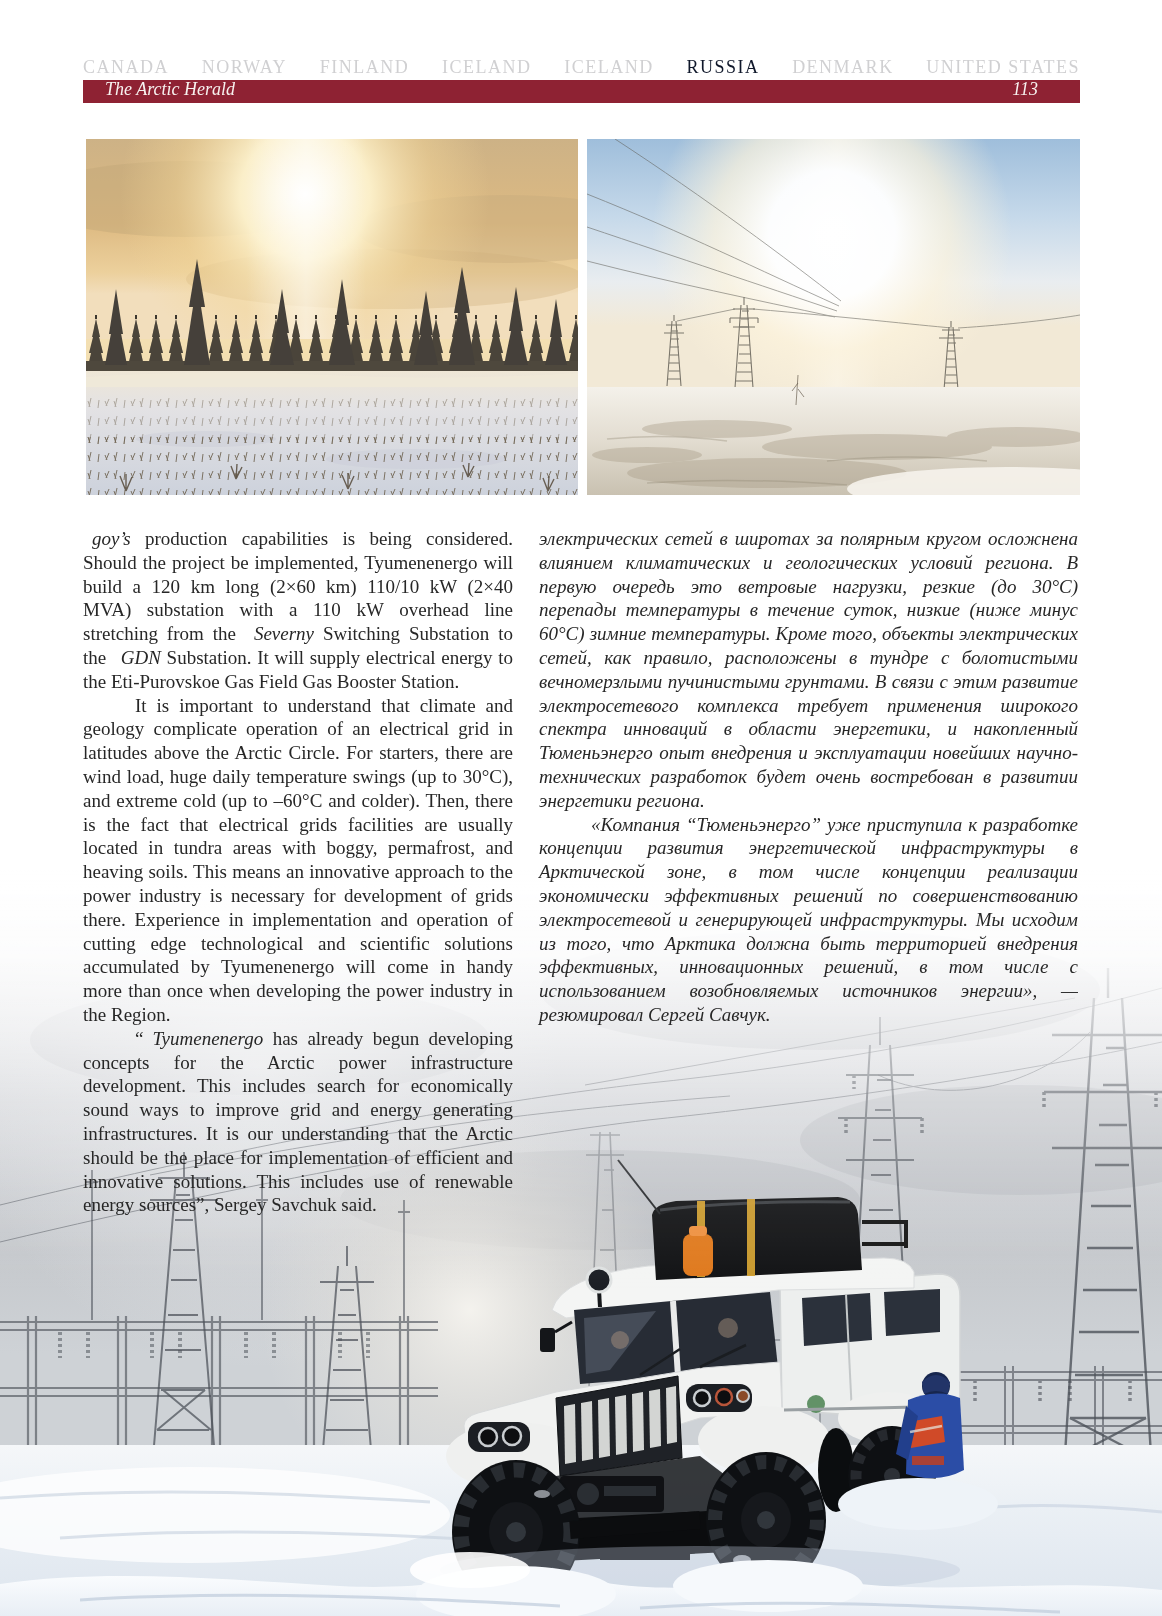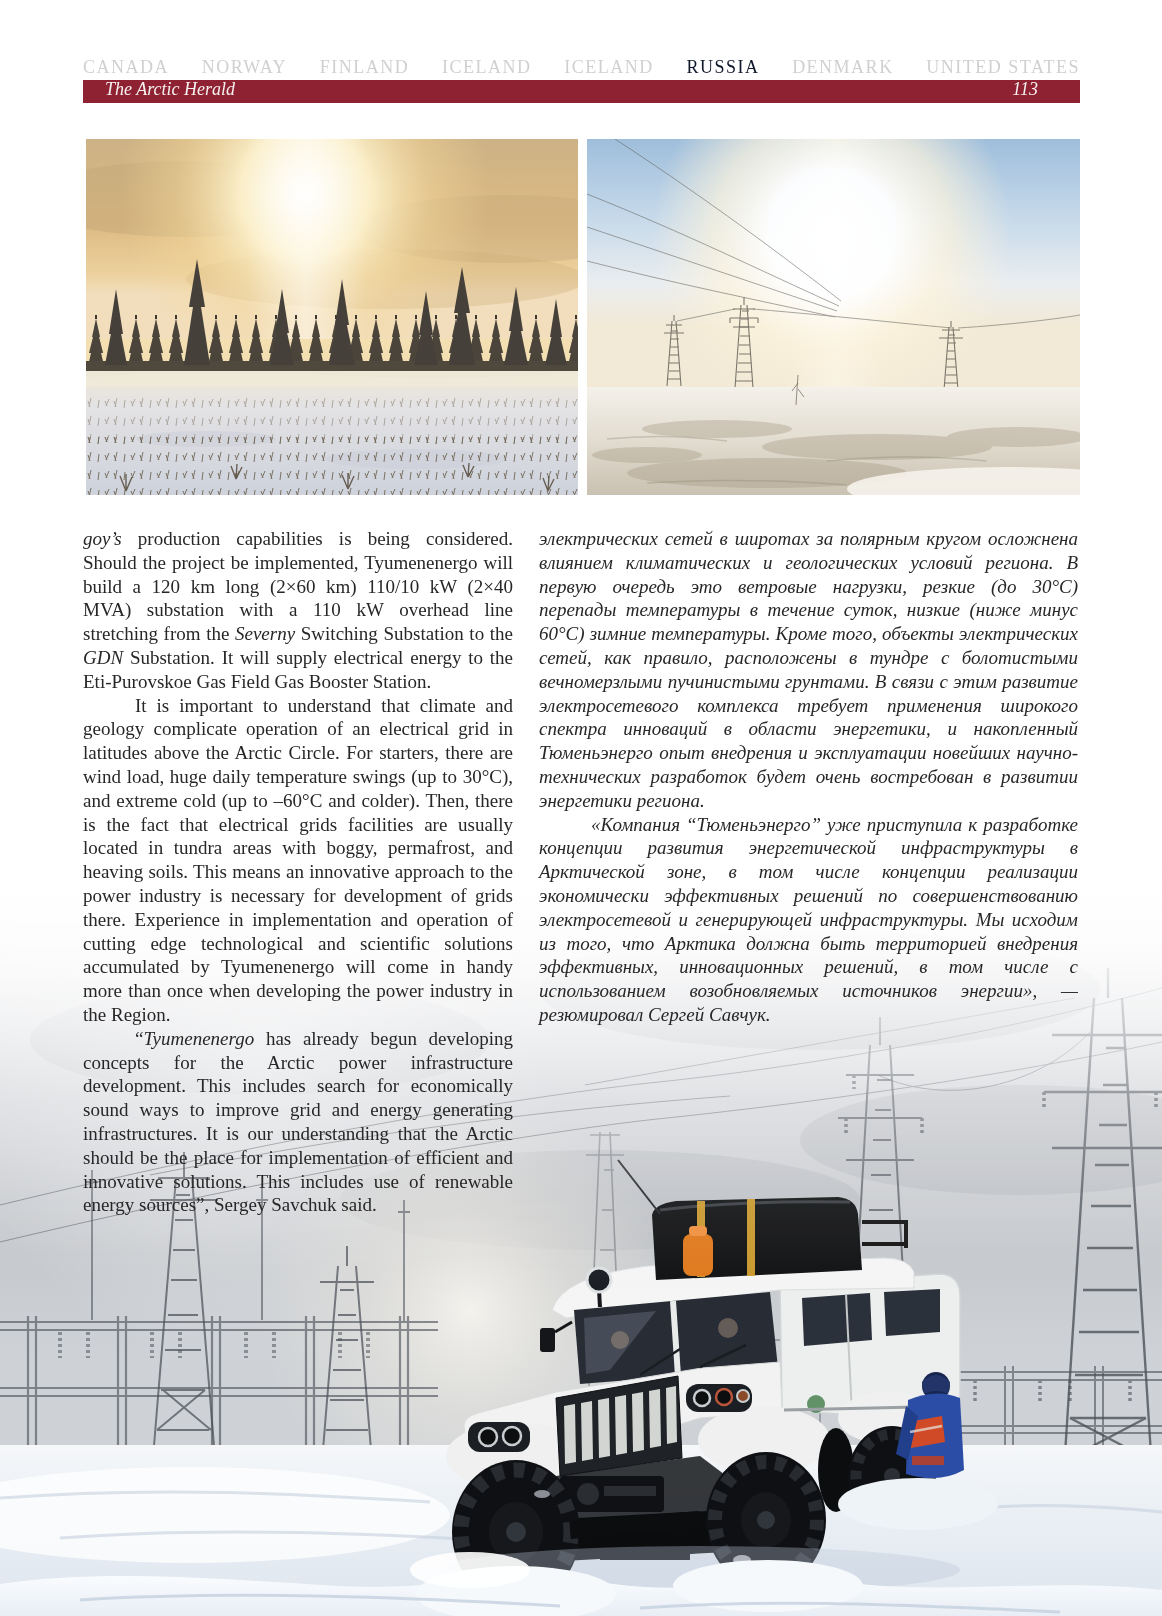--- a/index.html
+++ b/index.html
@@ -21,21 +21,21 @@
   .photo-right{left:587px;width:493px;height:356px;}
   .photo svg,.bottom-photo svg{display:block;}
   .bottom-photo{position:absolute;left:0;top:870px;width:1162px;height:746px;z-index:1;}
   
   .col{position:absolute;top:527px;z-index:2;text-align:justify;color:#272727;
        font-size:19px;line-height:23.8px;hyphens:auto;-webkit-hyphens:auto;}
   .col-en{left:83px;width:430px;}
   .col-ru{left:539px;width:539px;font-style:italic;}
   .para{margin:0;}
   .para.indent{text-indent:52px;}
-  .i{font-style:italic;}
+  .i{font-style:italic;margin-left:9px;}
 </style>
 </head>
 <body>
 
 <div class="page">
 
   <div class="countries">
     <span class="country">CANADA</span>
     <span class="country">NORWAY</span>
     <span class="country">FINLAND</span>

